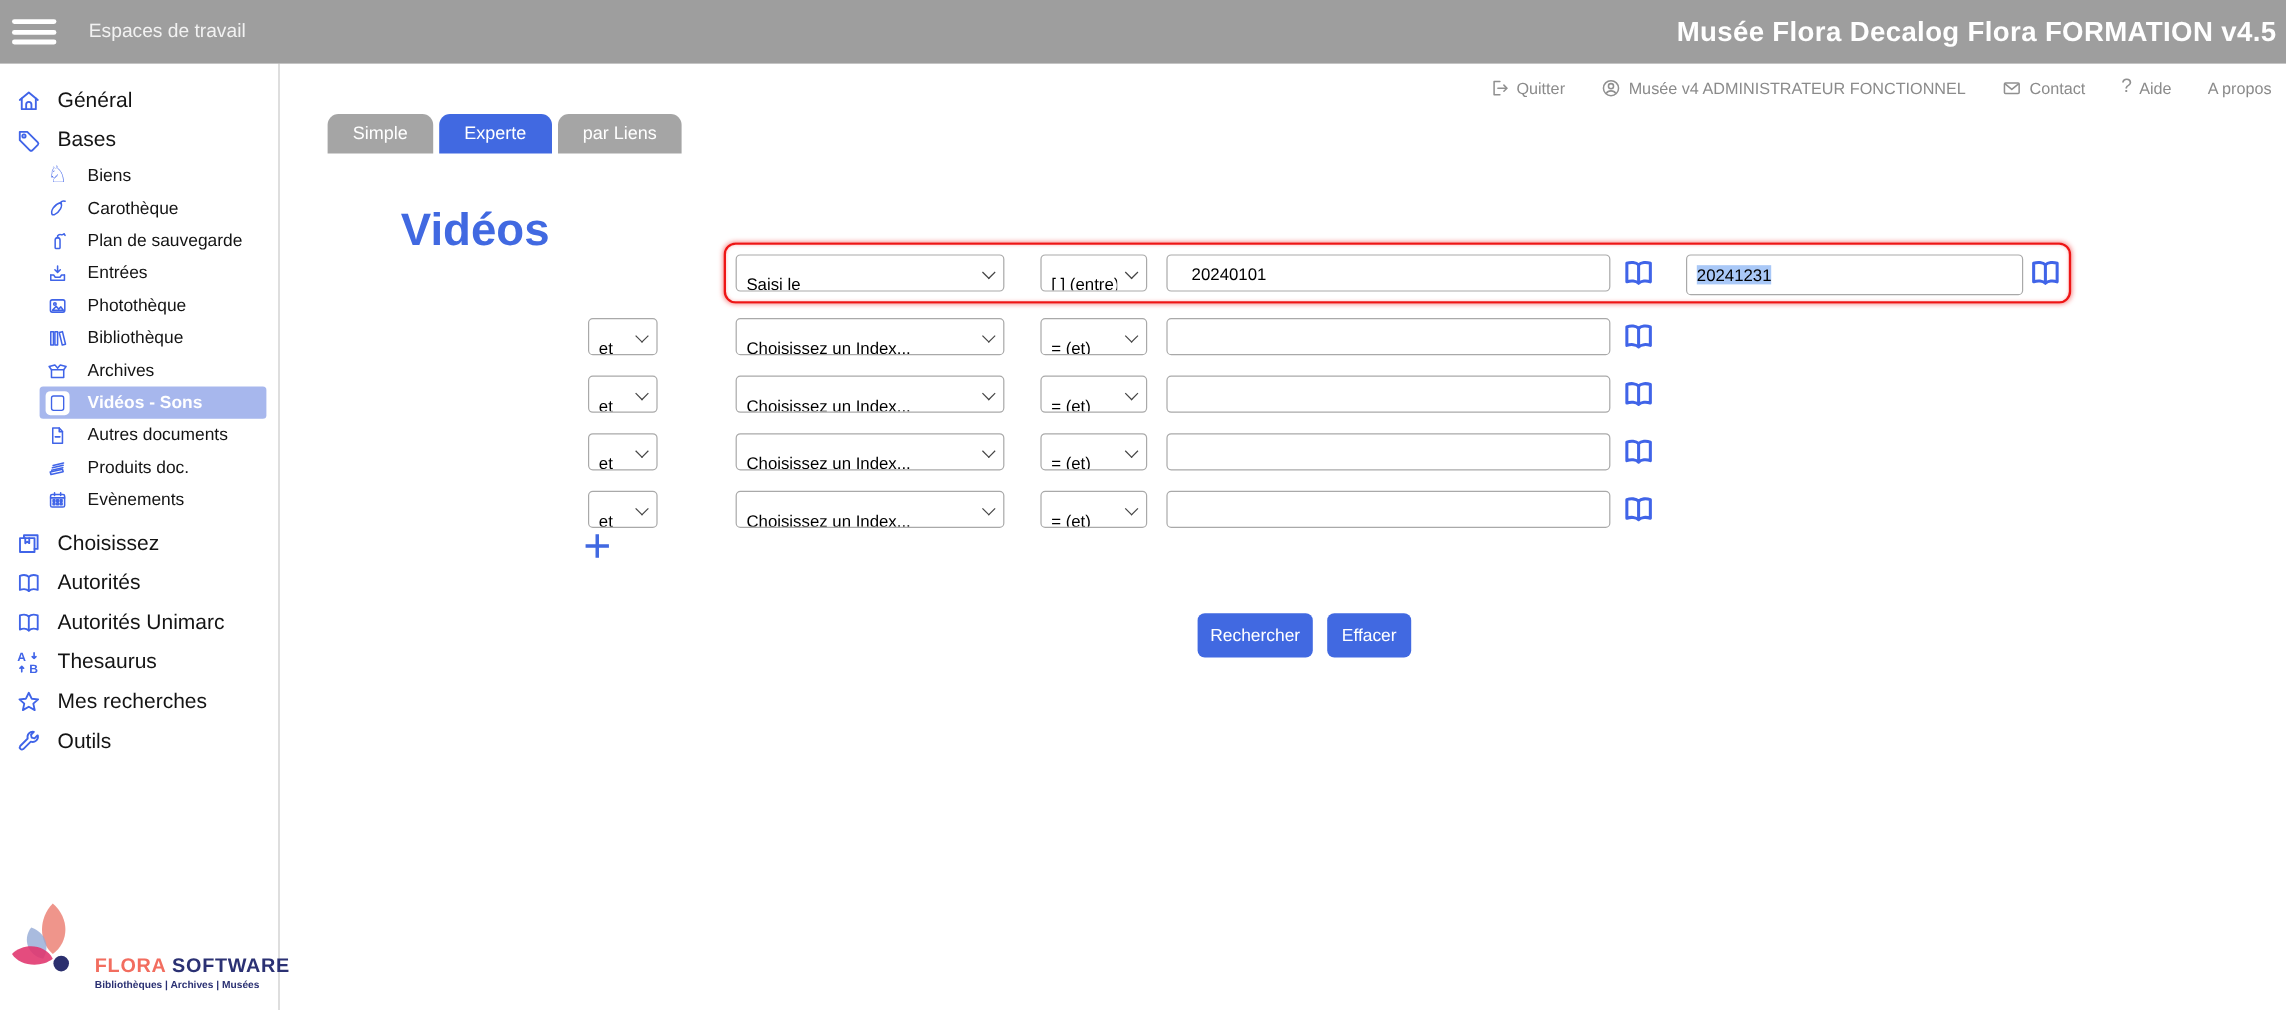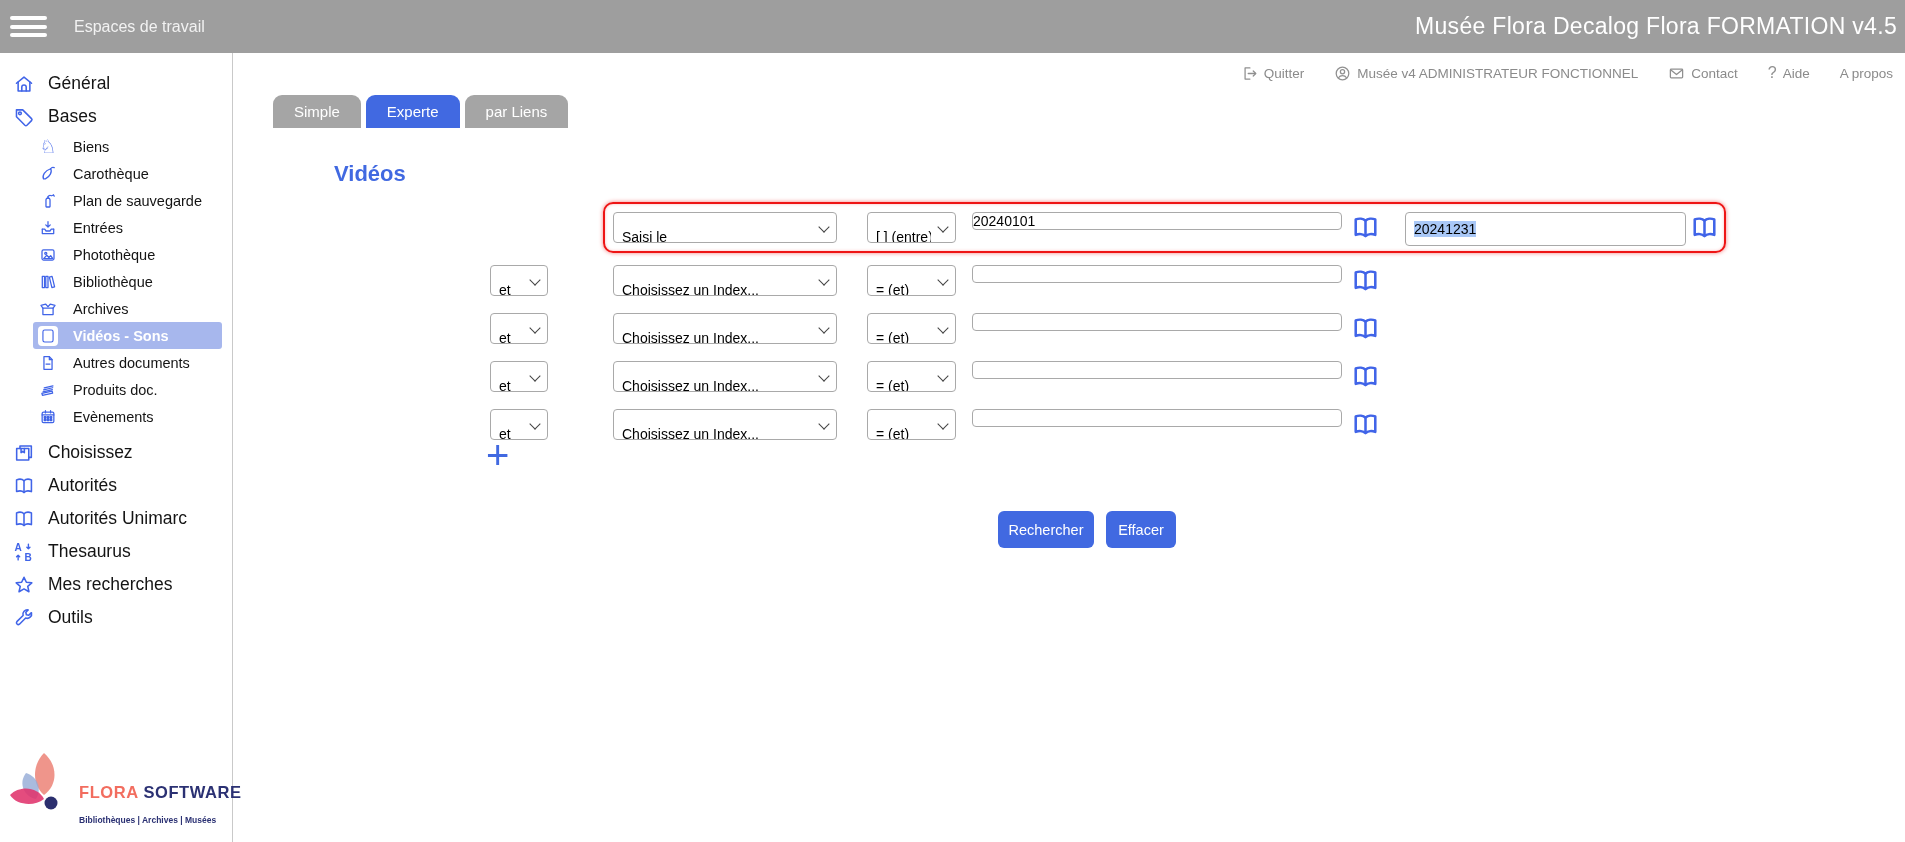--- a/index.html
+++ b/index.html
@@ -8,66 +8,66 @@
     background:#fff;font-family:"Liberation Sans",sans-serif;
     -webkit-font-smoothing:antialiased;
   }
   
   .topbar{position:absolute;top:0;left:0;width:1905px;height:53px;
     background:var(--headergray,#9e9e9e);display:flex;align-items:center;z-index:5}
   .hamburger{width:37px;margin-left:10px;cursor:pointer}
   .hamburger div{height:4px;background:#fff;border-radius:2px;margin:4.5px 0}
   .workspace{color:#f2f2f2;font-size:16px;margin-left:27px}
   .apptitle{position:absolute;right:8px;top:0;height:53px;display:flex;align-items:center;
-    color:#fff;font-size:23px;font-weight:normal;letter-spacing:.3px}
+    color:#fff;font-size:23px;font-weight:bold;letter-spacing:.3px}
   
   .sidebar{position:absolute;top:53px;left:0;width:233px;bottom:0;background:#fff;
     border-right:1px solid #c9c9c9;padding-top:14px;box-sizing:border-box}
   .nav1{height:33px;display:flex;align-items:center;gap:12px;padding-left:12px;
     font-size:17.5px;color:#141414;cursor:pointer;white-space:nowrap}
   .nav2{height:27px;display:flex;align-items:center;gap:15px;margin:0 10px 0 33px;
     padding-left:5px;font-size:14.5px;color:#141414;cursor:pointer;border-radius:3px;white-space:nowrap}
   .nav1 .nicon{width:24px;height:24px;display:flex;align-items:center;justify-content:center;flex:none}
   .nav2 .nicon{width:20px;height:20px;display:flex;align-items:center;justify-content:center;flex:none}
   .nav2.selected{background:var(--selbg,#a7b7ed);color:#fff;font-weight:bold}
   .nav2.selected .nicon{background:#fff;border-radius:4px}
   svg.icon{stroke:var(--iconblue,#4064e8);fill:none;stroke-width:1.7;
     stroke-linecap:round;stroke-linejoin:round}
   .knight{color:var(--iconblue,#4064e8);font-size:19px;line-height:1}
   .spacer{height:6px}
   
   .logo{position:absolute;top:698px;left:6px;display:flex;align-items:flex-end;gap:9px}
   .brand{font-size:16.5px;font-weight:bold;letter-spacing:.6px;white-space:nowrap}
   .brand .flora{color:var(--coral,#f26d5f)}
   .brand .software{color:var(--navy,#2b3173)}
-  .tagline{font-size:8.5px;font-weight:bold;color:var(--navy,#2b3173);margin-top:13px;white-space:nowrap}
+  .tagline{font-size:8.5px;font-weight:bold;color:var(--navy,#2b3173);margin-top:0;white-space:nowrap}
   
   .content{position:absolute;left:234px;top:53px;right:0;bottom:0}
   .userbar{position:absolute;top:11px;right:12px;display:flex;gap:30px;align-items:center;
     font-size:13.5px;color:var(--linkgray,#8b8b8b);white-space:nowrap}
   .userbar .uitem{display:flex;align-items:center;gap:6px;cursor:pointer}
   .userbar svg{stroke:#909090;fill:none;stroke-width:1.5;stroke-linecap:round;stroke-linejoin:round}
   .qmark{font-size:16px;color:#909090}
   .tabs{position:absolute;left:39px;top:42px;display:flex;gap:5px}
   .tab{height:33px;padding:0 21px;display:flex;align-items:center;background:var(--tabgray,#a5a5a5);
     color:#fff;font-size:15px;border-radius:9px 9px 0 0;cursor:pointer}
   .tab.active{background:var(--accent,#4169e1)}
-  .pagetitle{position:absolute;left:100px;top:93px;font-size:22px;font-weight:bold;
+  .pagetitle{position:absolute;left:100px;top:93px;font-size:38px;font-weight:bold;
     color:var(--accent,#4169e1)}
   .redbox{position:absolute;left:369px;top:149px;width:1123px;height:51px;
     border:2.5px solid var(--red,#ee1515);border-radius:10px;box-sizing:border-box;
     box-shadow:0 0 4px rgba(238,21,21,.55), inset 0 0 3px rgba(238,21,21,.3)}
   .selwrap{position:absolute;height:31px}
   .selwrap::after{content:"";position:absolute;right:9px;top:11px;width:7px;height:7px;
     border-right:1.7px solid #444;border-bottom:1.7px solid #444;transform:rotate(45deg);pointer-events:none}
   .selwrap select{width:100%;height:100%;appearance:none;-webkit-appearance:none;
     border:1px solid #a9a9a9;border-radius:4px;background:#fff;color:#000;
     font:14px "Liberation Sans",sans-serif;padding:16px 24px 0 8px;cursor:pointer}
-  .textinput{position:absolute;height:18px;border:1px solid #a9a9a9;border-radius:4px;
-    box-sizing:border-box;font:14px "Liberation Sans",sans-serif;padding:0 0;color:#000;background:#fff}
+  .textinput{position:absolute;height:31px;border:1px solid #a9a9a9;border-radius:4px;
+    box-sizing:border-box;font:14px "Liberation Sans",sans-serif;padding:0 20px;color:#000;background:#fff}
   .inputbox{position:absolute;height:31px;border:1px solid #a9a9a9;border-radius:4px;
     box-sizing:border-box;display:flex;align-items:center;padding:16px 8px;font-size:14px;background:#fff;cursor:text}
   .seltext{background:var(--selectionblue,#a9c8f7)}
   .bookbtn{position:absolute;width:29px;height:29px;cursor:pointer}
   .bookbtn svg{stroke:var(--iconblue,#4064e8);stroke-width:2.1;fill:none;stroke-linejoin:round}
   .plusbtn{position:absolute;left:252px;top:382px;font-size:40px;font-weight:200;line-height:1;
     color:var(--accent,#4169e1);cursor:pointer}
   .btn{position:absolute;top:458px;height:37px;border:none;border-radius:6px;
     background:var(--accent,#4169e1);color:#fff;font:14.5px "Liberation Sans",sans-serif;cursor:pointer}
   .btn.search{left:764px;width:96px}

